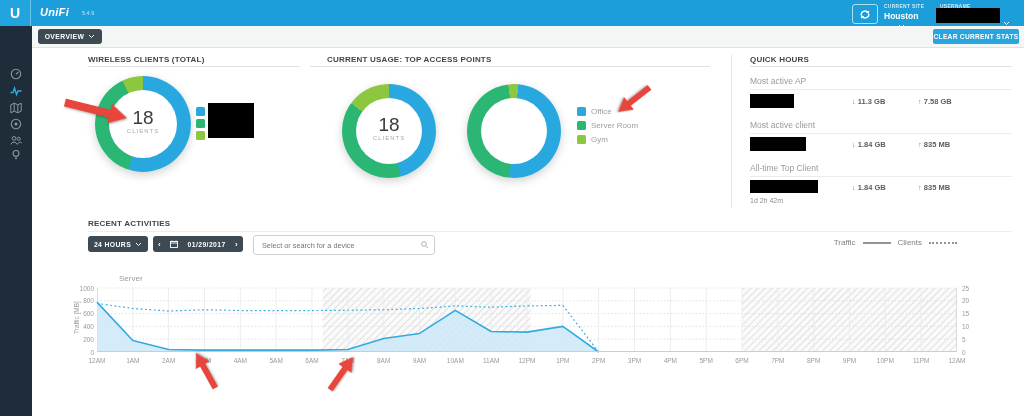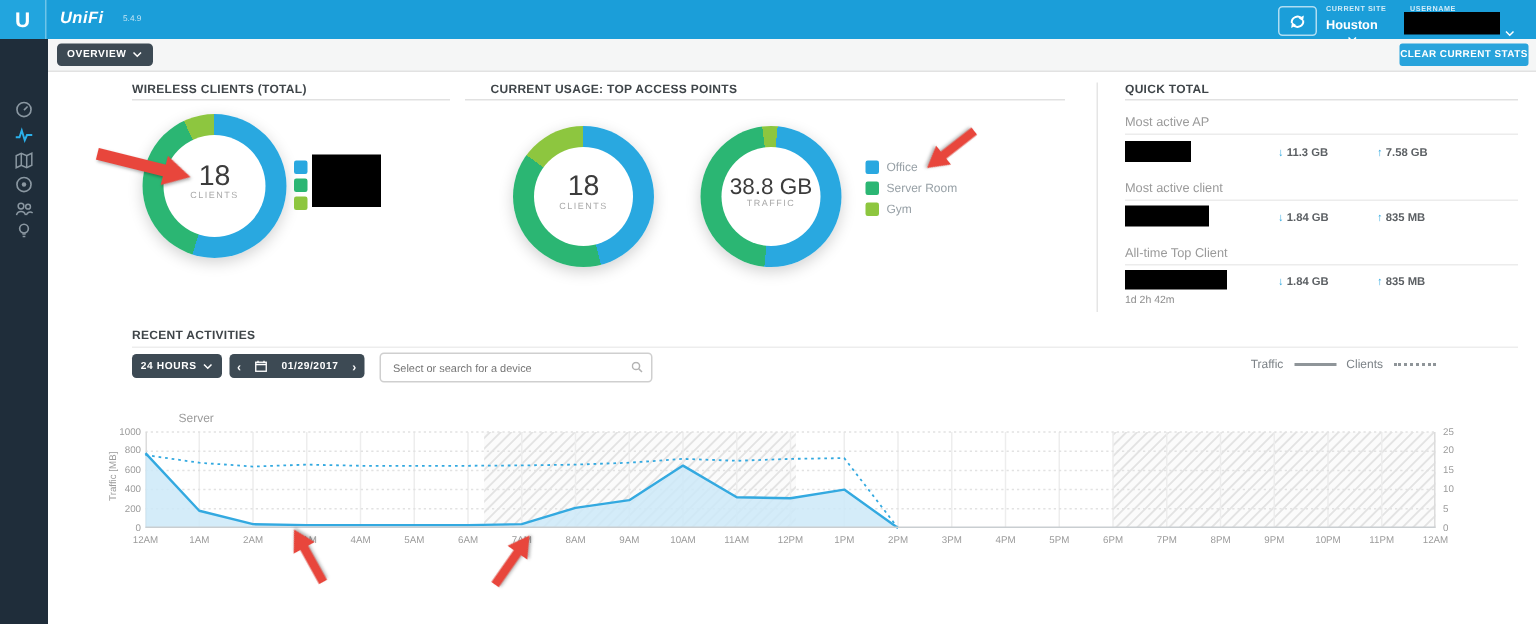--- a/index.html
+++ b/index.html
@@ -145,21 +145,21 @@
       </svg>
     </div>
   </div>
 
   <div class="sec-title" style="left:88px;top:55px;">WIRELESS CLIENTS (TOTAL)</div>
   <div class="hdiv" style="left:88px;top:66px;width:212px;"></div>
 
   <div class="sec-title" style="left:327px;top:55px;text-align:right;">CURRENT USAGE: TOP ACCESS POINTS</div>
   <div class="hdiv" style="left:310px;top:66px;width:400px;"></div>
 
-  <div class="sec-title" style="left:750px;top:55px;">QUICK TOTAL</div>
+  <div class="sec-title" style="left:750px;top:55px;">QUICK HOURS</div>
   <div class="hdiv" style="left:750px;top:66px;width:262px;"></div>
 
   <div class="vdiv" style="left:731px;top:55px;height:153px;"></div>
 
   <div class="donut" style="left: 95px; top: 76px; width: 96px; height: 96px; background: conic-gradient(rgb(41, 168, 224) 0%, rgb(41, 168, 224) 55%, rgb(43, 182, 115) 55%, rgb(43, 182, 115) 93%, rgb(141, 198, 63) 93%, rgb(141, 198, 63) 100%);"></div>
   <div class="donut-text" style="left:95px;top:108px;width:96px;">
     <div class="donut-num">18</div>
     <div class="donut-unit">CLIENTS</div>
   </div>
   <div class="lg-sq" style="left:196px;top:107px;background:#29a8e0;"></div>
@@ -167,24 +167,20 @@
   <div class="lg-sq" style="left:196px;top:131px;background:#8dc63f;"></div>
   <div class="redacted" style="left:208px;top:103px;width:46px;height:35px;"></div>
 
   <div class="donut" style="left: 342px; top: 84px; width: 94px; height: 94px; background: conic-gradient(rgb(41, 168, 224) 0%, rgb(41, 168, 224) 46%, rgb(43, 182, 115) 46%, rgb(43, 182, 115) 85%, rgb(141, 198, 63) 85%, rgb(141, 198, 63) 100%);"></div>
   <div class="donut-text" style="left:342px;top:115px;width:94px;">
     <div class="donut-num">18</div>
     <div class="donut-unit">CLIENTS</div>
   </div>
 
   <div class="donut" style="left: 467px; top: 84px; width: 94px; height: 94px; background: conic-gradient(rgb(141, 198, 63) 0%, rgb(141, 198, 63) 1.5%, rgb(41, 168, 224) 1.5%, rgb(41, 168, 224) 51.5%, rgb(43, 182, 115) 51.5%, rgb(43, 182, 115) 98%, rgb(141, 198, 63) 98%, rgb(141, 198, 63) 100%);"></div>
-  <div class="donut-text" style="left:467px;top:117px;width:94px;">
-    <div class="donut-num small">38.8 GB</div>
-    <div class="donut-unit">TRAFFIC</div>
-  </div>
 
   <div class="lg-sq" style="left:577px;top:107px;background:#29a8e0;"></div>
   <div class="lg-label" style="left:591px;top:107px;">Office</div>
   <div class="lg-sq" style="left:577px;top:121px;background:#2bb673;"></div>
   <div class="lg-label" style="left:591px;top:121px;">Server Room</div>
   <div class="lg-sq" style="left:577px;top:135px;background:#8dc63f;"></div>
   <div class="lg-label" style="left:591px;top:135px;">Gym</div>
 
   <div class="ql-label" style="left:750px;top:76px;">Most active AP</div>
   <div class="hdiv" style="left:750px;top:89px;width:262px;background:#ececec;"></div>

